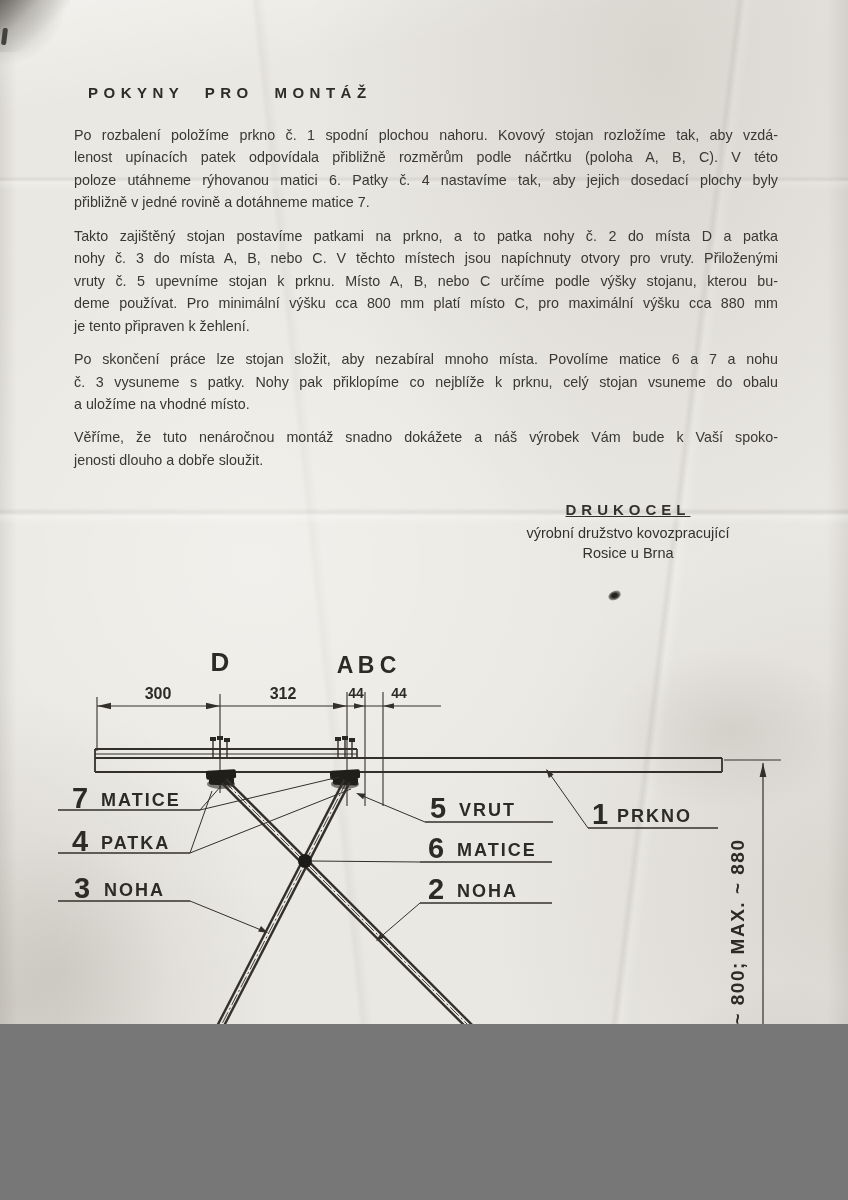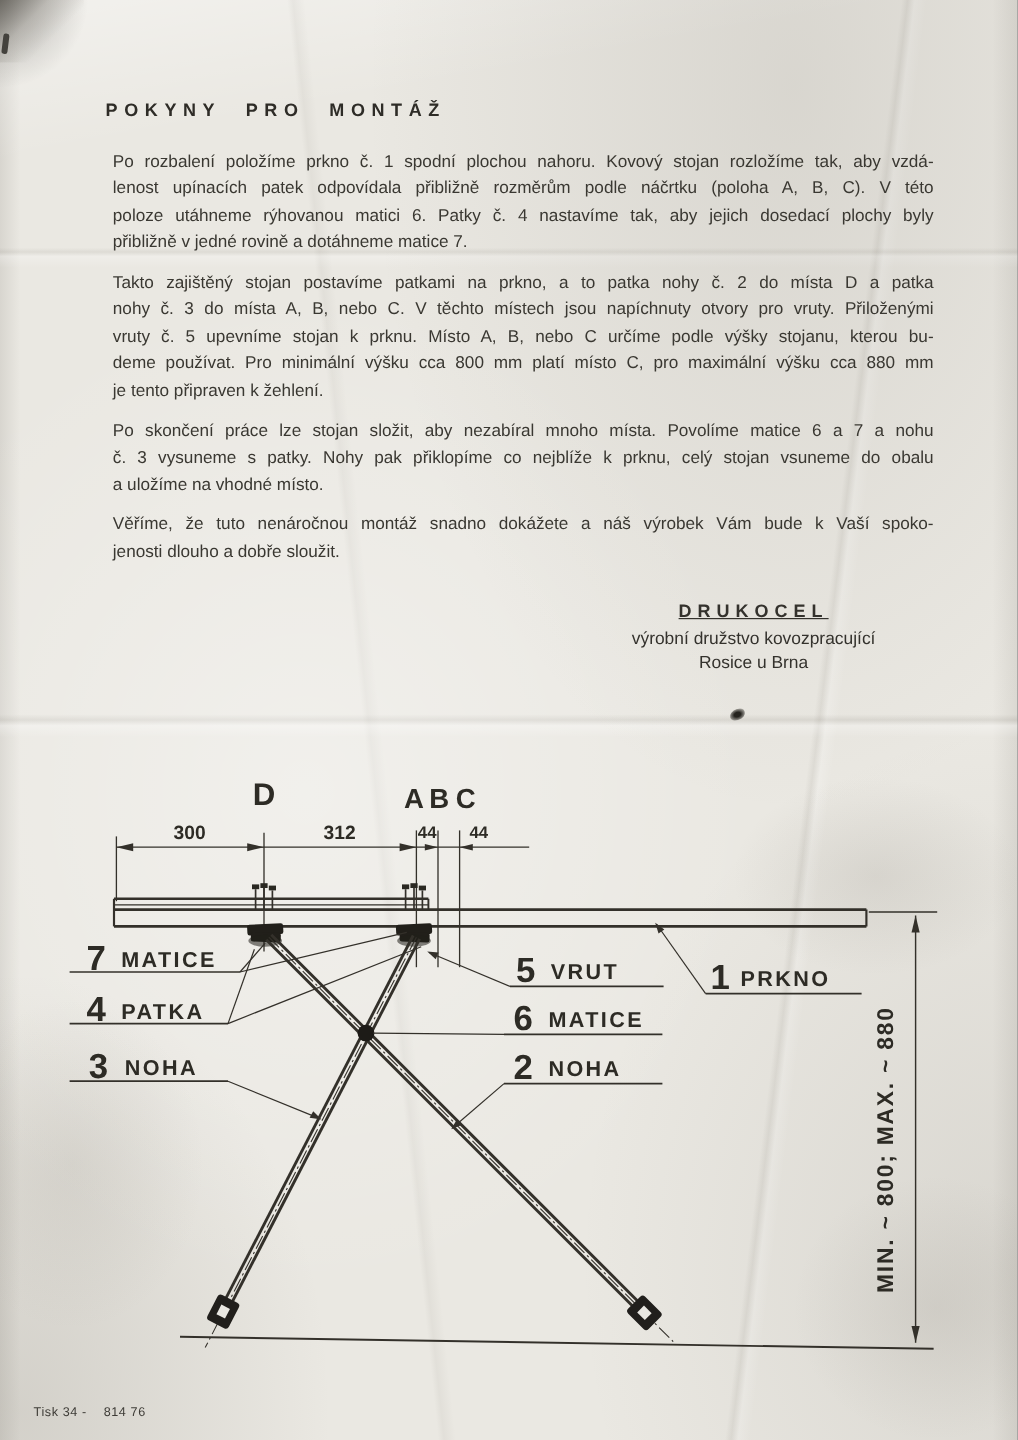--- a/index.html
+++ b/index.html
@@ -1,17 +1,17 @@
 <!DOCTYPE html>
 <html><head>
 <meta charset="utf-8">
 <style>
   html,body{margin:0;padding:0;background:#777;}
   .page{
-    position:relative;width:848px;height:1200px;overflow:hidden;
+    position:relative;width:848px;height:1024px;overflow:hidden;
     font-family:"Liberation Sans",sans-serif;
     background-color:#eae8e2;
     background-image:
       radial-gradient(circle at 0% 0%, rgba(60,57,52,.38), transparent 5%),
       radial-gradient(ellipse at 78% 6%, rgba(125,120,110,.16), transparent 38%),
       radial-gradient(ellipse at 2% 98%, rgba(120,115,105,.20), transparent 22%),
       radial-gradient(ellipse at 99% 88%, rgba(120,115,105,.15), transparent 30%),
       radial-gradient(ellipse at 30% 55%, rgba(255,255,255,.35), transparent 45%),
       linear-gradient(to bottom, transparent 17.2%, rgba(110,105,95,.10) 17.5%, rgba(255,255,255,.25) 17.8%, transparent 18.6%),
       linear-gradient(to bottom, transparent 49.6%, rgba(110,105,95,.13) 50.0%, rgba(255,255,255,.30) 50.4%, transparent 51.2%),
@@ -30,21 +30,21 @@
   .cp3{left:640px;top:960px;width:280px;height:260px;background:radial-gradient(ellipse, rgba(120,114,104,.13), transparent 60%);}
   .ink-speck{position:absolute;left:608px;top:591px;width:13px;height:9px;border-radius:60% 40% 55% 45%;
     background:radial-gradient(ellipse, #26241f 30%, rgba(38,36,31,.4) 70%, transparent 100%);transform:rotate(-18deg);}
 
   .title{position:absolute;left:88px;top:84px;font-size:15px;font-weight:bold;
     letter-spacing:5.5px;word-spacing:11px;color:#2e2c27;}
 
   .textcol{position:absolute;left:74px;top:124px;width:704px;color:#3a3832;
     font-size:14.3px;line-height:22.45px;}
   .para{margin:0 0 11px 0;}
-  .tline{text-align:justify;text-align-last:justify;white-space:normal;margin-left:20px;}
+  .tline{text-align:justify;text-align-last:justify;white-space:normal;}
   .tline.tlast{text-align-last:left;}
 
   .signature{position:absolute;left:468px;top:501px;width:320px;text-align:center;color:#34322d;}
   .sig-company{font-size:15px;font-weight:bold;letter-spacing:5px;margin-bottom:7px;text-decoration:underline;}
   .sig-coop{font-size:14.5px;margin-bottom:4px;}
   .sig-city{font-size:14.5px;font-weight:normal;}
 
   .footer{position:absolute;left:28px;top:1171px;font-size:10.5px;color:#3e3c37;letter-spacing:.5px;}
   .footer .gap{display:inline-block;width:14px;}
 

